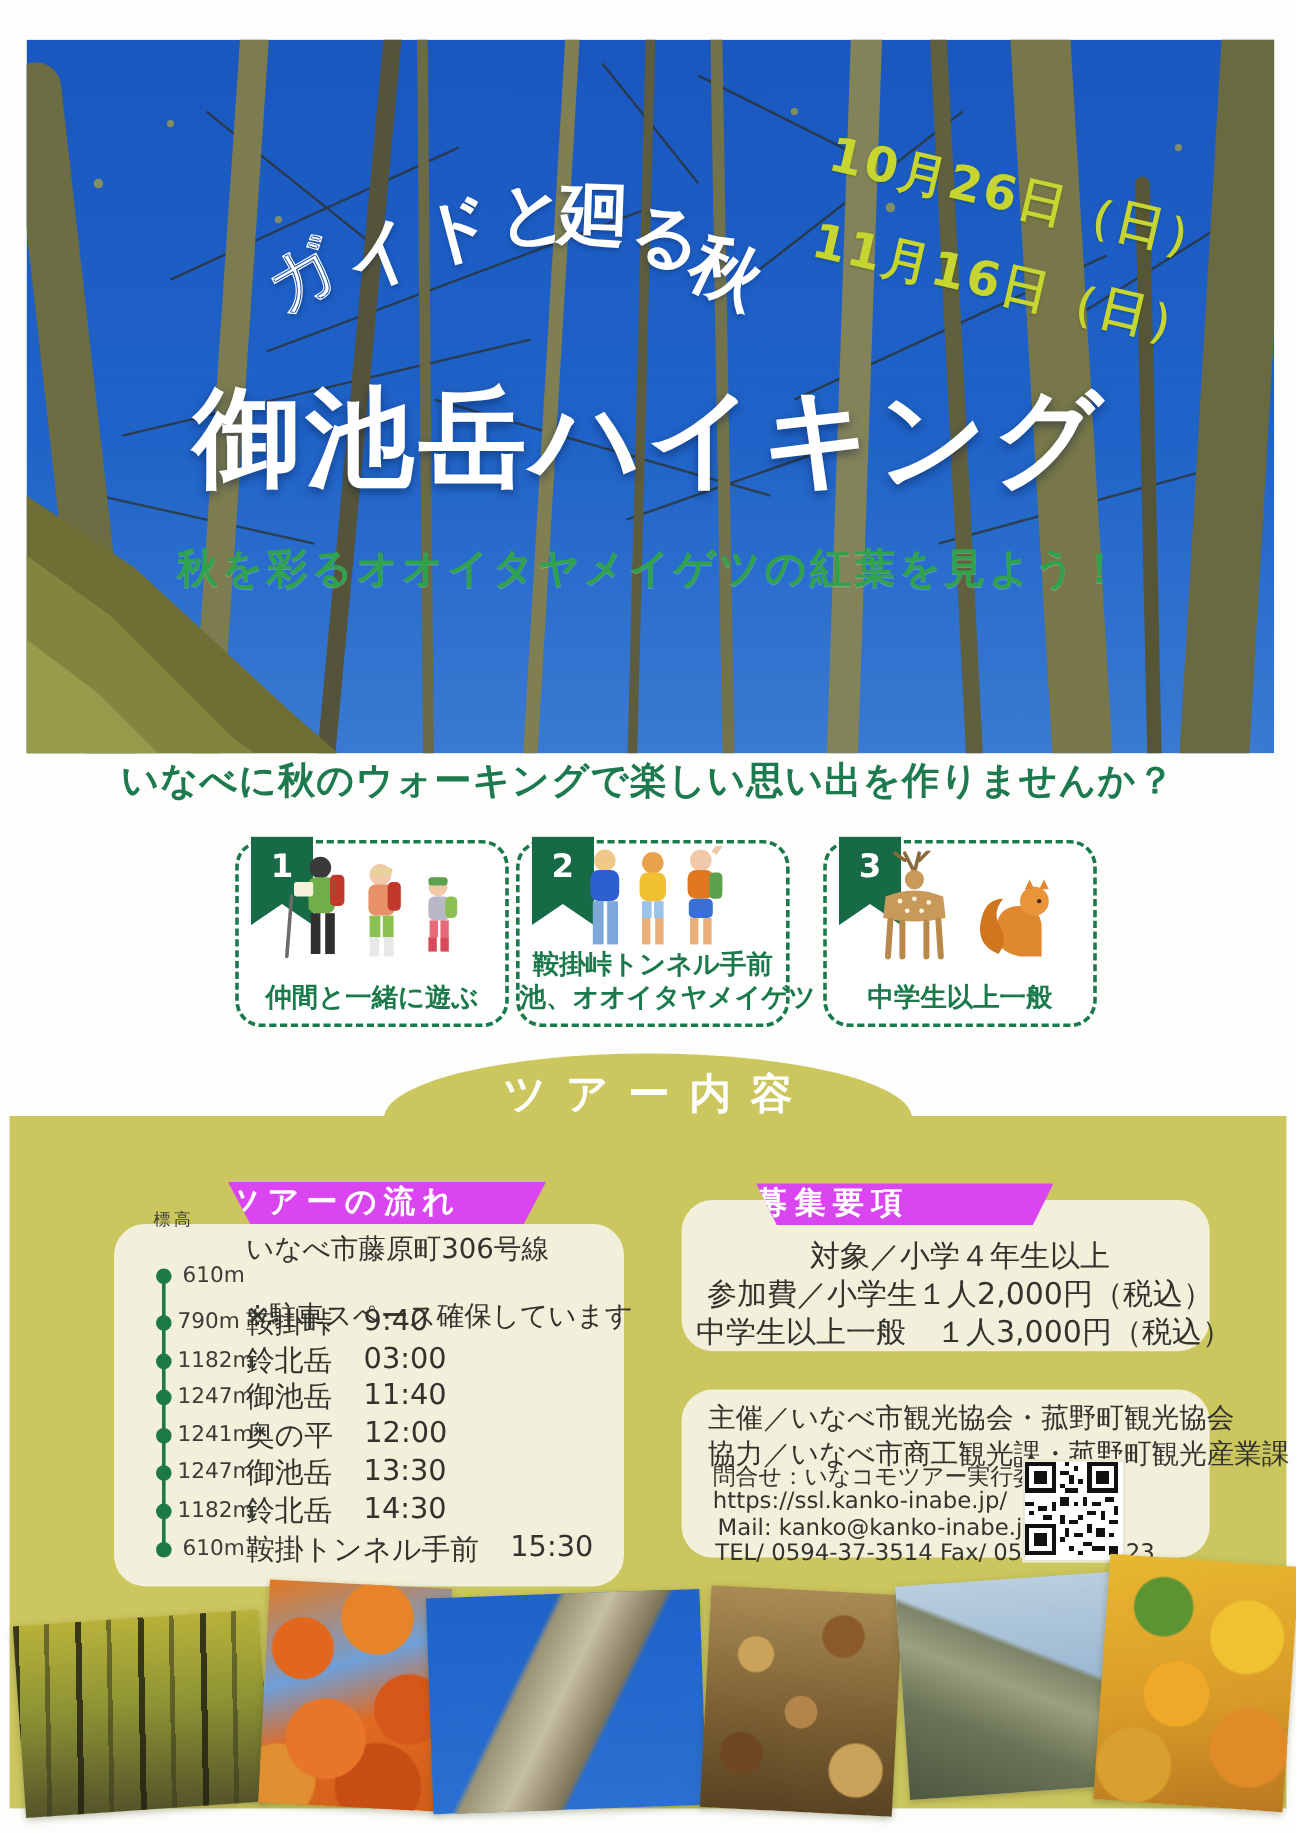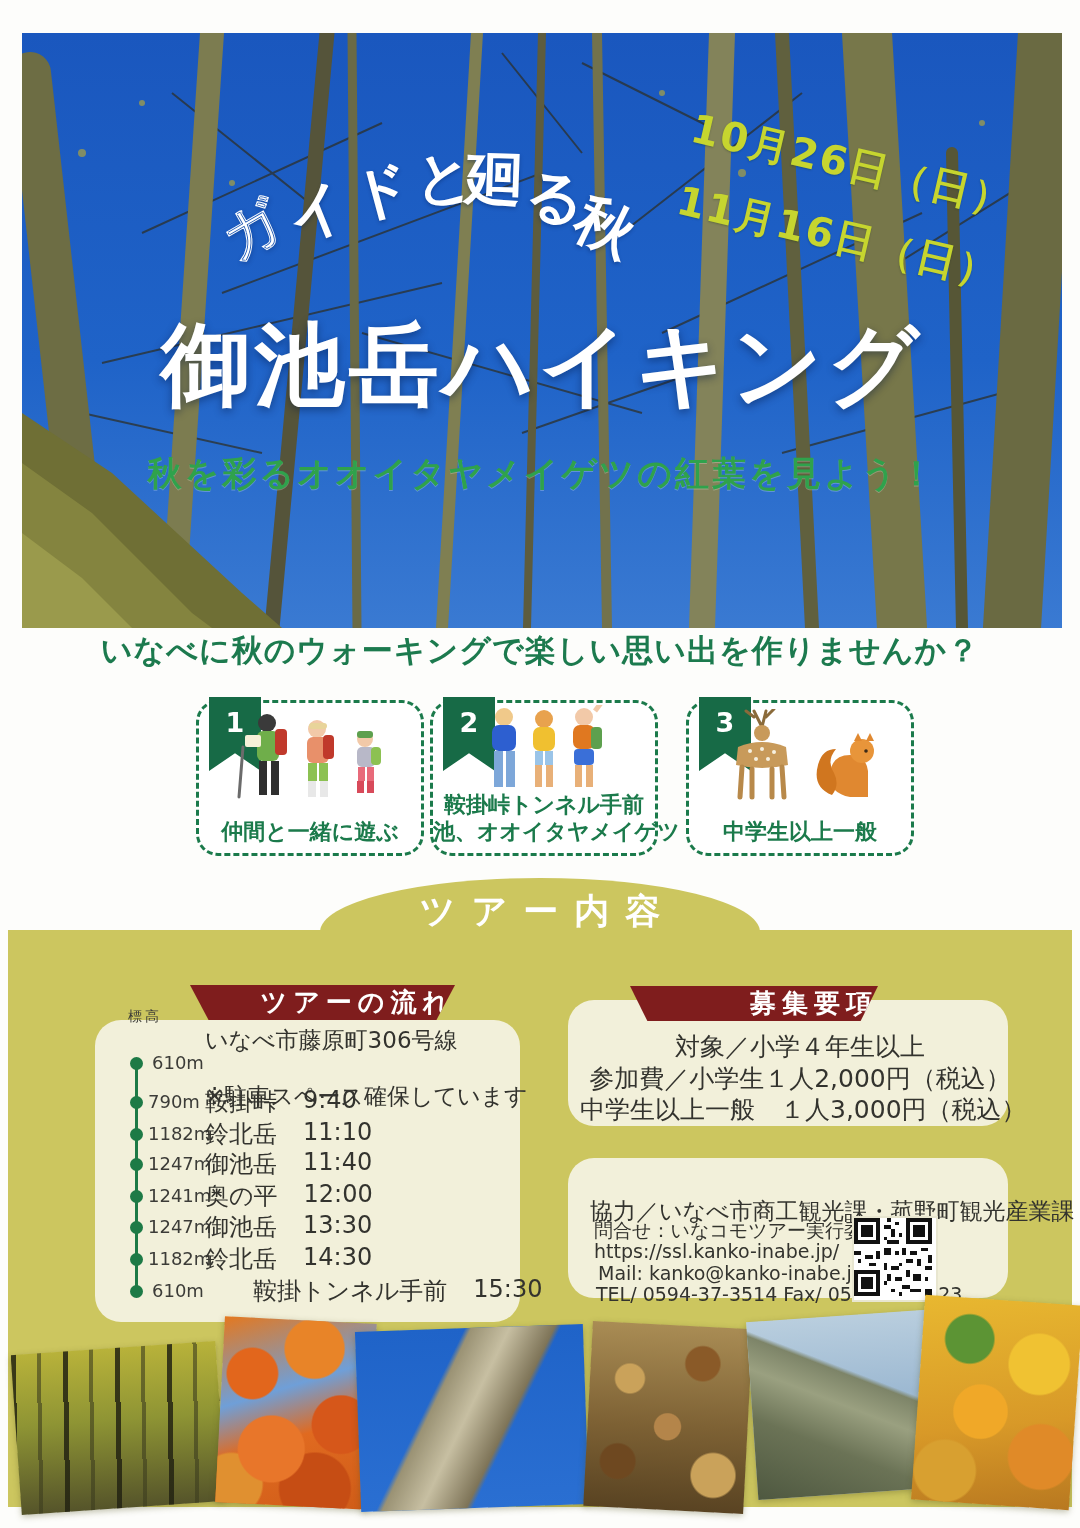--- a/index.html
+++ b/index.html
@@ -30,22 +30,22 @@
   .feature .illo{position:absolute;left:0;top:6px;width:100%;text-align:center;}
   .feature .cap{position:absolute;left:0;bottom:8px;width:100%;text-align:center;color:#1b7a4b;
            font-size:22px;font-weight:bold;line-height:27px;white-space:nowrap;}
   
   .panel{position:absolute;left:8px;top:930px;width:1064px;height:577px;background:#ccc65f;}
   .panel-dome{position:absolute;left:320px;top:878px;width:440px;height:54px;background:#ccc65f;
               border-radius:50% 50% 0 0 / 100% 100% 0 0;}
   .panel-title{position:absolute;left:0;top:888px;width:1080px;text-align:center;color:#ffffff;
                font-size:35px;font-weight:bold;letter-spacing:16px;text-indent:16px;}
   .card{position:absolute;background:#f2f0da;border-radius:26px;}
-  .banner{position:absolute;background:#7f1d1d;color:#ffffff;font-size:26px;font-weight:bold;
-          text-align:right;letter-spacing:6px;line-height:35px;height:35px;
+  .banner{position:absolute;background:#d946ef;color:#ffffff;font-size:26px;font-weight:bold;
+          text-align:left;letter-spacing:6px;line-height:35px;height:35px;
           clip-path:polygon(0 0,100% 0,93% 100%,7% 100%);}
   
   .tl-line{position:absolute;width:3px;background:#1d7a46;}
   .tl-dot{position:absolute;width:13px;height:13px;border-radius:50%;background:#1d7a46;}
   .tl-elev{position:absolute;font-size:18px;color:#3c3c38;}
   .tl-row{position:absolute;display:flex;gap:26px;font-size:24px;color:#33332e;font-weight:500;white-space:nowrap;}
   .elev-label{position:absolute;font-size:14px;color:#3c3c38;letter-spacing:3px;}
   .meet-line{position:absolute;font-size:23px;color:#33332e;font-weight:500;white-space:nowrap;}
   .rec-line{position:absolute;width:440px;text-align:center;font-size:25px;color:#33332e;font-weight:500;white-space:nowrap;margin-left:12px;}
   .org-line{position:absolute;font-size:23px;color:#33332e;font-weight:500;white-space:nowrap;}
@@ -264,21 +264,21 @@
       <div class="tl-dot" style="left: 130px; top: 1096px;"></div>
       <div class="tl-elev" style="left: 148px; top: 1091px;">790m</div>
       <div class="tl-row" style="left: 205px; top: 1086px;">
         <span style="min-width: 72px;">鞍掛峠</span>
         <span>9:40</span>
       </div>
       <div class="tl-dot" style="left: 130px; top: 1128px;"></div>
       <div class="tl-elev" style="left: 148px; top: 1123px;">1182m</div>
       <div class="tl-row" style="left: 205px; top: 1118px;">
         <span style="min-width: 72px;">鈴北岳</span>
-        <span>11:10</span>
+        <span>03:00</span>
       </div>
       <div class="tl-dot" style="left: 130px; top: 1158px;"></div>
       <div class="tl-elev" style="left: 148px; top: 1153px;">1247m</div>
       <div class="tl-row" style="left: 205px; top: 1148px;">
         <span style="min-width: 72px;">御池岳</span>
         <span>11:40</span>
       </div>
       <div class="tl-dot" style="left: 130px; top: 1190px;"></div>
       <div class="tl-elev" style="left: 148px; top: 1185px;">1241m</div>
       <div class="tl-row" style="left: 205px; top: 1180px;">
@@ -292,35 +292,36 @@
         <span>13:30</span>
       </div>
       <div class="tl-dot" style="left: 130px; top: 1253px;"></div>
       <div class="tl-elev" style="left: 148px; top: 1248px;">1182m</div>
       <div class="tl-row" style="left: 205px; top: 1243px;">
         <span style="min-width: 72px;">鈴北岳</span>
         <span>14:30</span>
       </div>
       <div class="tl-dot" style="left: 130px; top: 1285px;"></div>
       <div class="tl-elev" style="left: 152px; top: 1280px;">610m</div>
-      <div class="tl-row" style="left: 205px; top: 1275px; margin-left: 48px;">
+      <div class="tl-row" style="left: 205px; top: 1275px;">
         <span style="min-width: 72px;">鞍掛トンネル手前</span>
         <span>15:30</span>
       </div>
     </div>
   <div class="meet-line" style="left:205px;top:1025px;">いなべ市藤原町306号線</div>
   <div class="meet-line" style="left:205px;top:1081px;">※駐車スペース確保しています</div>
 
   <div class="card" style="left:568px;top:1000px;width:440px;height:126px;"></div>
   <div class="banner" style="left:630px;top:986px;width:248px;">募集要項</div>
   <div class="rec-line" style="left:568px;top:1030px;">対象／小学４年生以上</div>
   <div class="rec-line" style="left:568px;top:1062px;">参加費／小学生１人2,000円（税込）</div>
   <div class="rec-line" style="left:568px;top:1093px;">中学生以上一般　１人3,000円（税込）</div>
 
   <div class="card" style="left:568px;top:1158px;width:440px;height:140px;"></div>
+  <div class="org-line" style="left:590px;top:1166px;">主催／いなべ市観光協会・菰野町観光協会</div>
   <div class="org-line" style="left:590px;top:1196px;">協力／いなべ市商工観光課・菰野町観光産業課</div>
   <div class="inq-line" style="left:594px;top:1218px;">問合せ：いなコモツアー実行委員会</div>
   <div class="inq-line" style="left:594px;top:1240px;">https://ssl.kanko-inabe.jp/</div>
   <div class="inq-line" style="left:598px;top:1262px;">Mail: kanko@kanko-inabe.jp</div>
   <div class="inq-line" style="left:596px;top:1283px;">TEL/ 0594-37-3514  Fax/ 0594-37-7723</div>
 
   <div class="qr">
     <svg width="78" height="78" viewBox="0 0 21 21" shape-rendering="crispEdges">
       <rect width="21" height="21" fill="#ffffff"></rect>
       <g fill="#111111">

